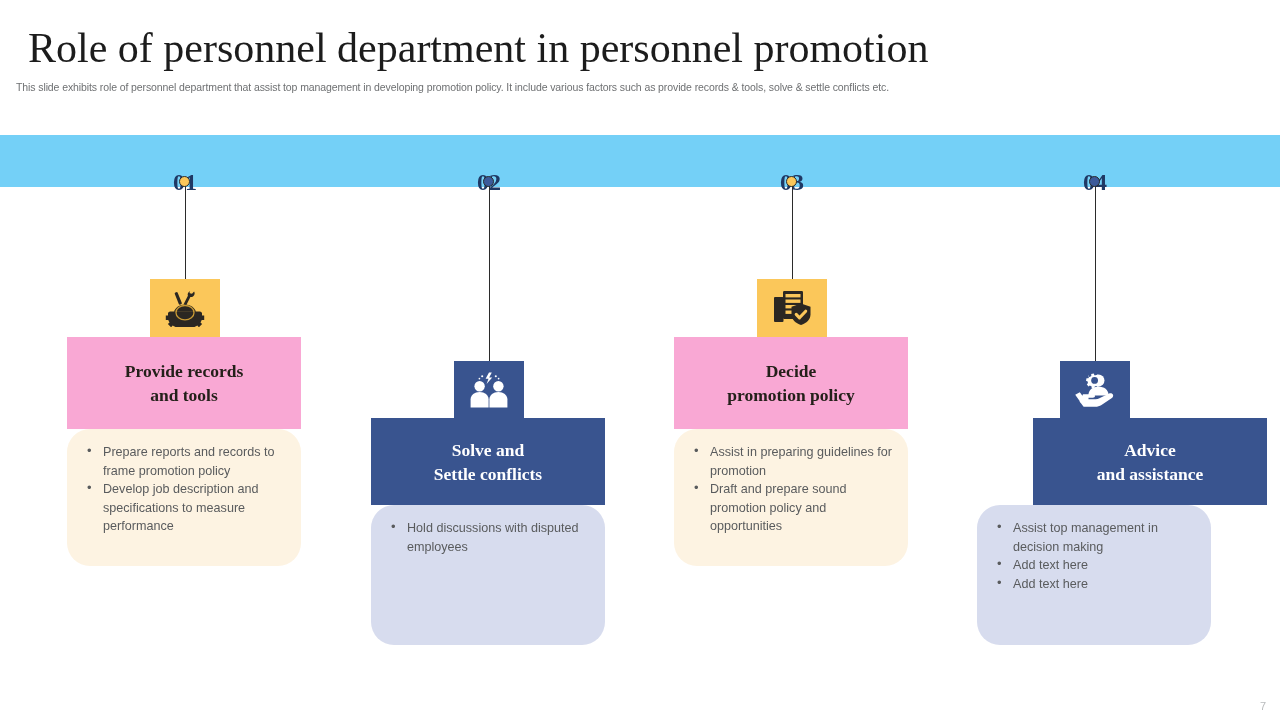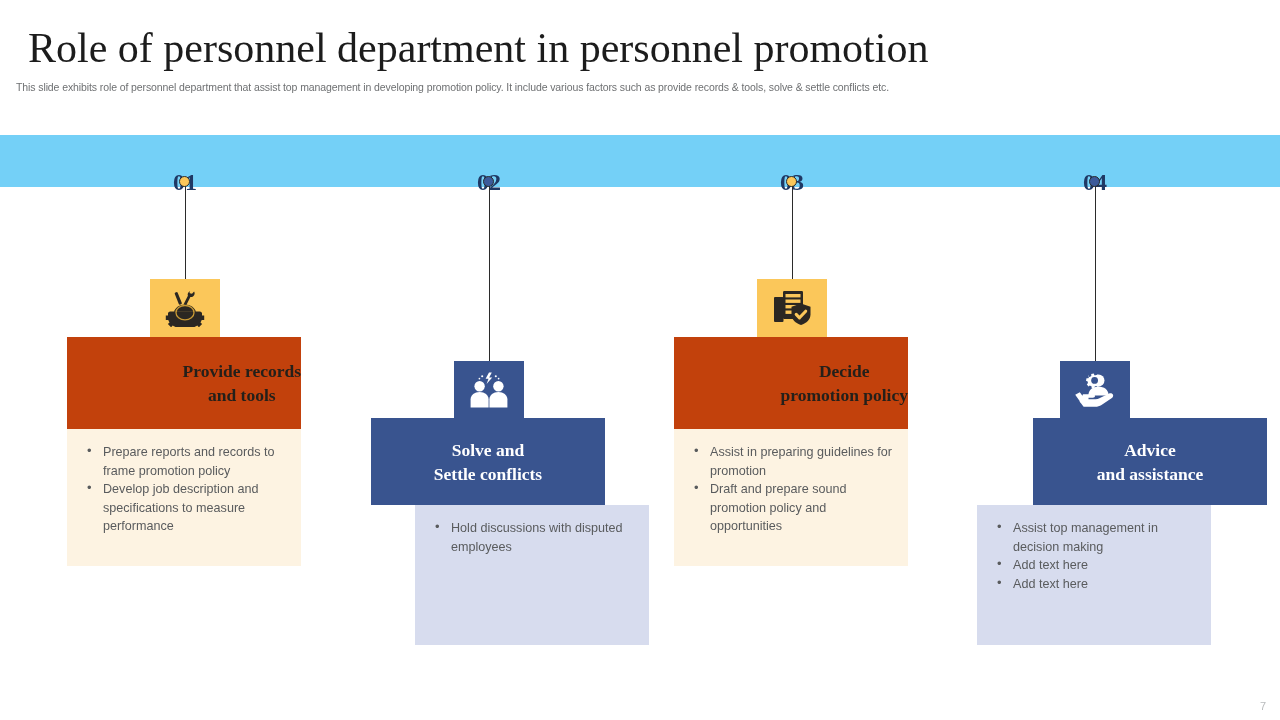--- a/index.html
+++ b/index.html
@@ -62,37 +62,38 @@
     position:absolute;
     display:flex;align-items:center;justify-content:center;
     text-align:center;
     font-family:"Liberation Serif", serif;
     font-weight:700;font-size:17.5px;line-height:24px;
   }
   .card-body{
     position:absolute;
     box-sizing:border-box;
     padding:14px 16px 10px 16px;
+    border-radius:23px;
   }
   .card-body ul{margin:0;padding:0;list-style:none;}
   .card-body li{
     position:relative;
     padding-left:20px;
     font-size:12.6px;line-height:18.5px;
     color:#595b5d;
     margin-bottom:0px;
   }
   .card-body li::before{
     content:"•";
     position:absolute;left:4px;top:-1px;
     font-size:13px;color:#595b5d;
   }
 
   
-  .amber-head{background:#c2410c;color:#24201a;justify-content:flex-end;}
+  .amber-head{background:#f9a8d4;color:#24201a;}
   .amber-body{background:#fdf3e2;}
   
   .navy-head{background:#39548f;color:#ffffff;}
   .navy-body{background:#d7dcee;}
 
   
   .footer{
     position:absolute;left:0;top:703px;width:1280px;
     text-align:center;font-size:11px;color:#9a9c9e;
   }
@@ -173,21 +174,21 @@
     </span>
   </div>
 
   <div class="card-head navy-head" style="left:371px;top:418px;width:234px;height:87px;">
     <div>
       <div>Solve and</div>
       <div>Settle conflicts</div>
     </div>
   </div>
 
-  <div class="card-body navy-body" style="left:371px;top:505px;width:234px;height:140px;margin-left:44px;">
+  <div class="card-body navy-body" style="left:371px;top:505px;width:234px;height:140px;">
     <ul>
       <li>Hold discussions with disputed employees</li>
     </ul>
   </div>
 
   <div class="iconbox" style="left:757px;top:279px;background:#fbc75a;">
     <span>
       <svg width="40" height="38" viewBox="0 0 40 38">
         <g fill="#2b2722">
           <rect x="2" y="8" width="9.5" height="25" rx="1"></rect>

